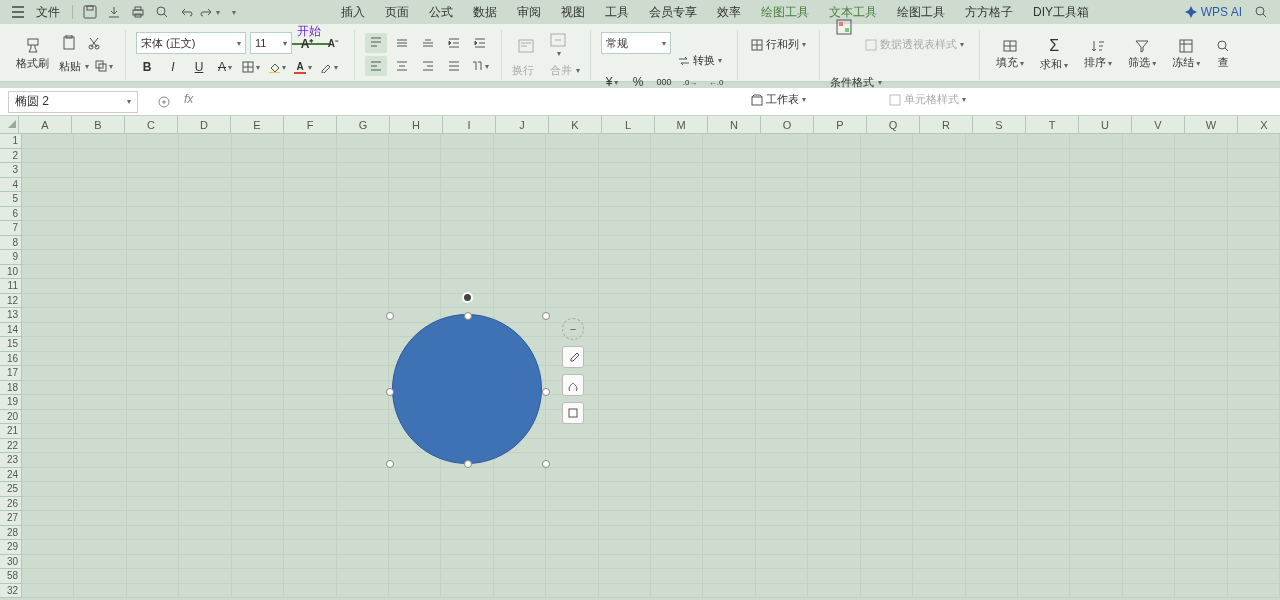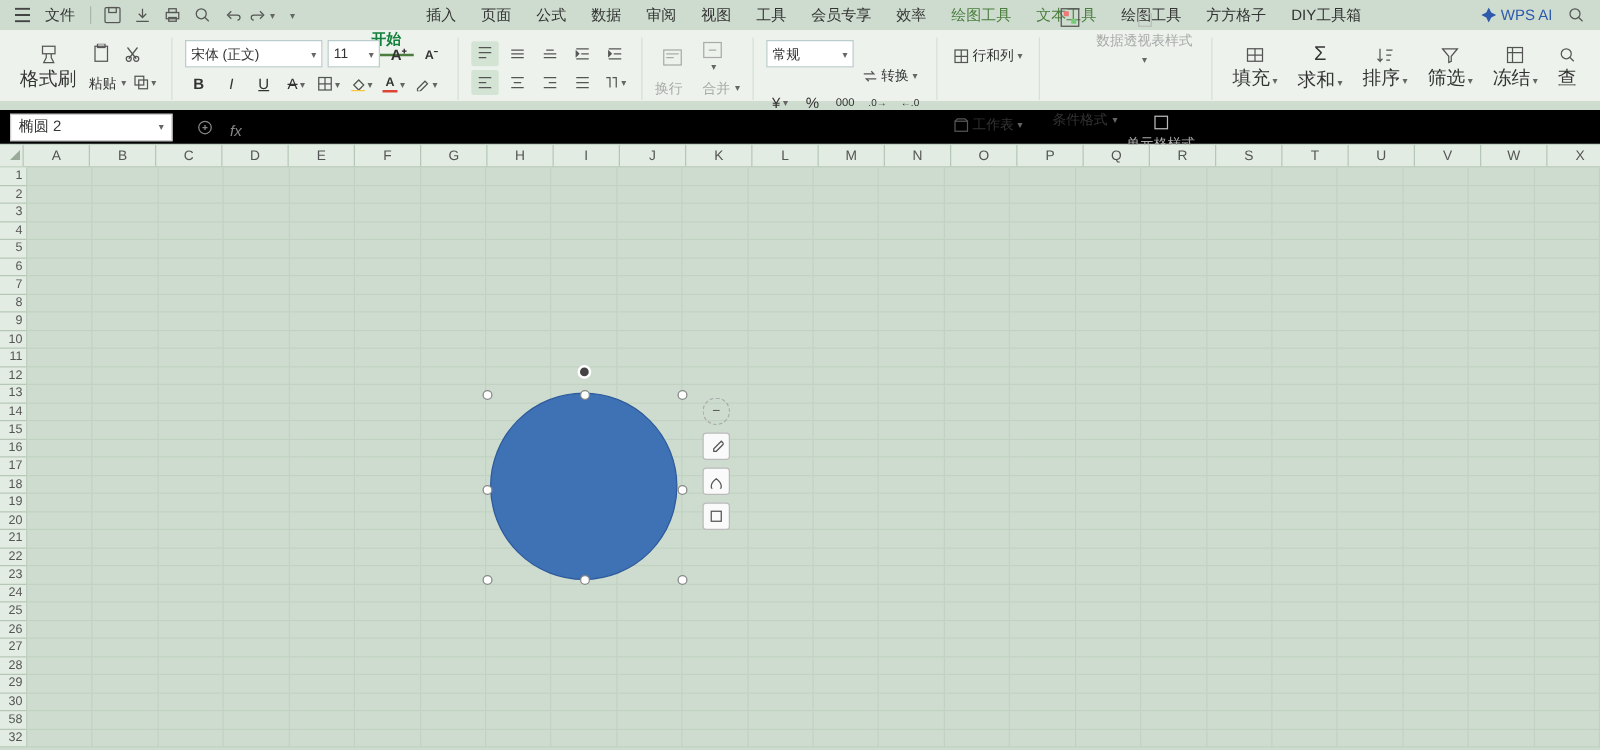--- a/index.html
+++ b/index.html
@@ -6,44 +6,44 @@
   body { background: #cddcce; width: 1280px; height: 600px; overflow: hidden; font-size: 12px; color: #333; }
   
   
   .menubar { height: 24px; display: flex; align-items: center; padding: 0 8px; gap: 2px; }
   .menubar .hamburger { cursor: pointer; padding: 0 4px; }
   .menubar .file-label { padding: 0 6px; cursor: pointer; }
   .menubar .divider { width: 1px; height: 14px; background: #a8b8a8; margin: 0 4px; }
   .menubar .icon-btn { width: 22px; height: 22px; display: flex; align-items: center; justify-content: center; cursor: pointer; }
   .tabs { display: flex; align-items: center; margin-left: 40px; gap: 0; }
   .tab { padding: 3px 10px; cursor: pointer; font-size: 12px; }
-  .tab.active { color: #15803d; border-bottom: 2px solid #4a7d3e; font-weight: 700; margin-top: 40px; }
+  .tab.active { color: #6d28d9; border-bottom: 2px solid #4a7d3e; font-weight: 400; margin-top: 40px; }
   .tab.green { color: #4a7d3e; }
   .wps-ai { margin-left: auto; display: flex; align-items: center; gap: 4px; color: #2e5aac; font-size: 12px; padding: 0 6px; cursor: pointer; }
   .search-icon-top { width: 22px; height: 22px; display: flex; align-items: center; justify-content: center; cursor: pointer; }
 
   
   .ribbon { height: 58px; background: #edf3ec; border-bottom: 1px solid #c4d4c4; display: flex; align-items: center; padding: 4px 0 0 0; }
   .ribbon-group { display: flex; flex-direction: column; align-items: center; padding: 0 10px; border-right: 1px solid #d6e0d6; height: 50px; justify-content: center; }
   .ribbon-row { display: flex; align-items: center; gap: 4px; }
   .big-btn { display: flex; flex-direction: column; align-items: center; gap: 2px; padding: 2px 6px; cursor: pointer; }
-  .big-btn .label { font-size: 15px; color: #333; }
+  .big-btn .label { font-size: 11px; color: #333; }
   .small-btn { width: 22px; height: 20px; display: flex; align-items: center; justify-content: center; cursor: pointer; border-radius: 2px; }
   .font-select { width: 110px; height: 22px; border: 1px solid #bcc; background: #fff; font-size: 11px; padding: 0 4px; display: flex; align-items: center; justify-content: space-between; }
   .size-select { width: 42px; height: 22px; border: 1px solid #bcc; background: #fff; font-size: 11px; padding: 0 4px; display: flex; align-items: center; justify-content: space-between; }
   .chev { font-size: 8px; color: #666; }
   .two-rows { display: flex; flex-direction: column; gap: 3px; }
   .ribbon-label-btn { display: flex; align-items: center; gap: 3px; padding: 1px 3px; cursor: pointer; font-size: 11px; margin-top: 35px; }
-  .ribbon-label-btn.disabled { color: #aaa; flex-direction: column; }
+  .ribbon-label-btn.disabled { color: #aaa; }
   .ribbon-group.noborder { border-right: none; }
 
   
-  .formula-row { height: 28px; background: #000000; border-bottom: 1px solid #c4d4c4; display: flex; align-items: center; margin-top: 6px; }
+  .formula-row { height: 28px; background: #ffffff; border-bottom: 1px solid #c4d4c4; display: flex; align-items: center; margin-top: 6px; }
   .namebox { width: 130px; height: 22px; margin-left: 8px; border: 1px solid #ccc; background: #fff; display: flex; align-items: center; padding: 0 6px; justify-content: space-between; font-size: 12px; }
-  .fx-area { display: flex; align-items: flex-end; gap: 10px; margin-left: 16px; }
+  .fx-area { display: flex; align-items: flex-start; gap: 10px; margin-left: 16px; }
   .fx-btn { width: 20px; height: 20px; display: flex; align-items: center; justify-content: center; cursor: pointer; color: #666; }
   .fx-label { font-style: italic; color: #888; font-size: 12px; }
 
   
   .grid-wrap { position: relative; background: #cddcce; }
   .col-headers { display: flex; height: 18px; background: #e2ece2; border-bottom: 1px solid #b7c7b7; }
   .corner { width: 22px; border-right: 1px solid #b7c7b7; background: #e2ece2; }
   .col-h { width: 53px; border-right: 1px solid #b7c7b7; display: flex; align-items: center; justify-content: center; font-size: 11px; color: #555; }
   .grid-body { display: flex; }
   .row-headers { display: flex; flex-direction: column; width: 22px; background: #e2ece2; border-right: 1px solid #b7c7b7; }

